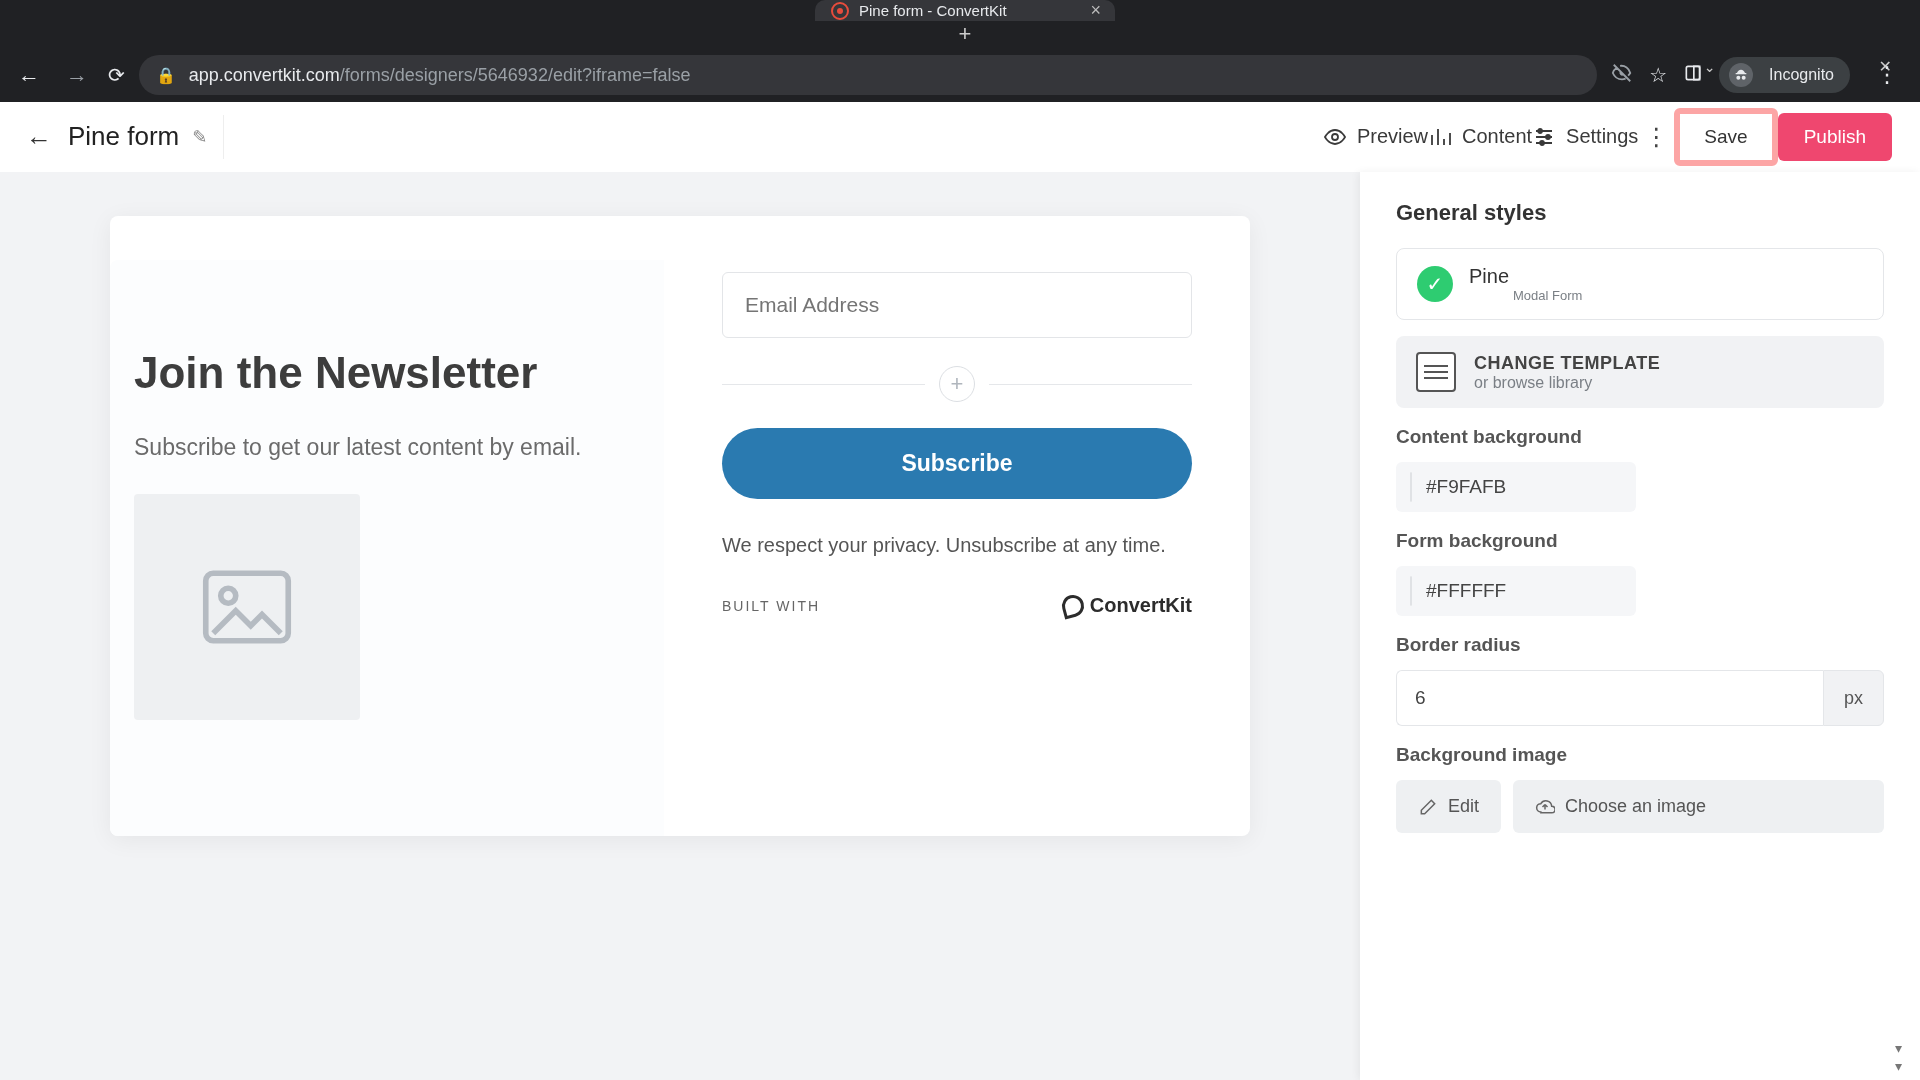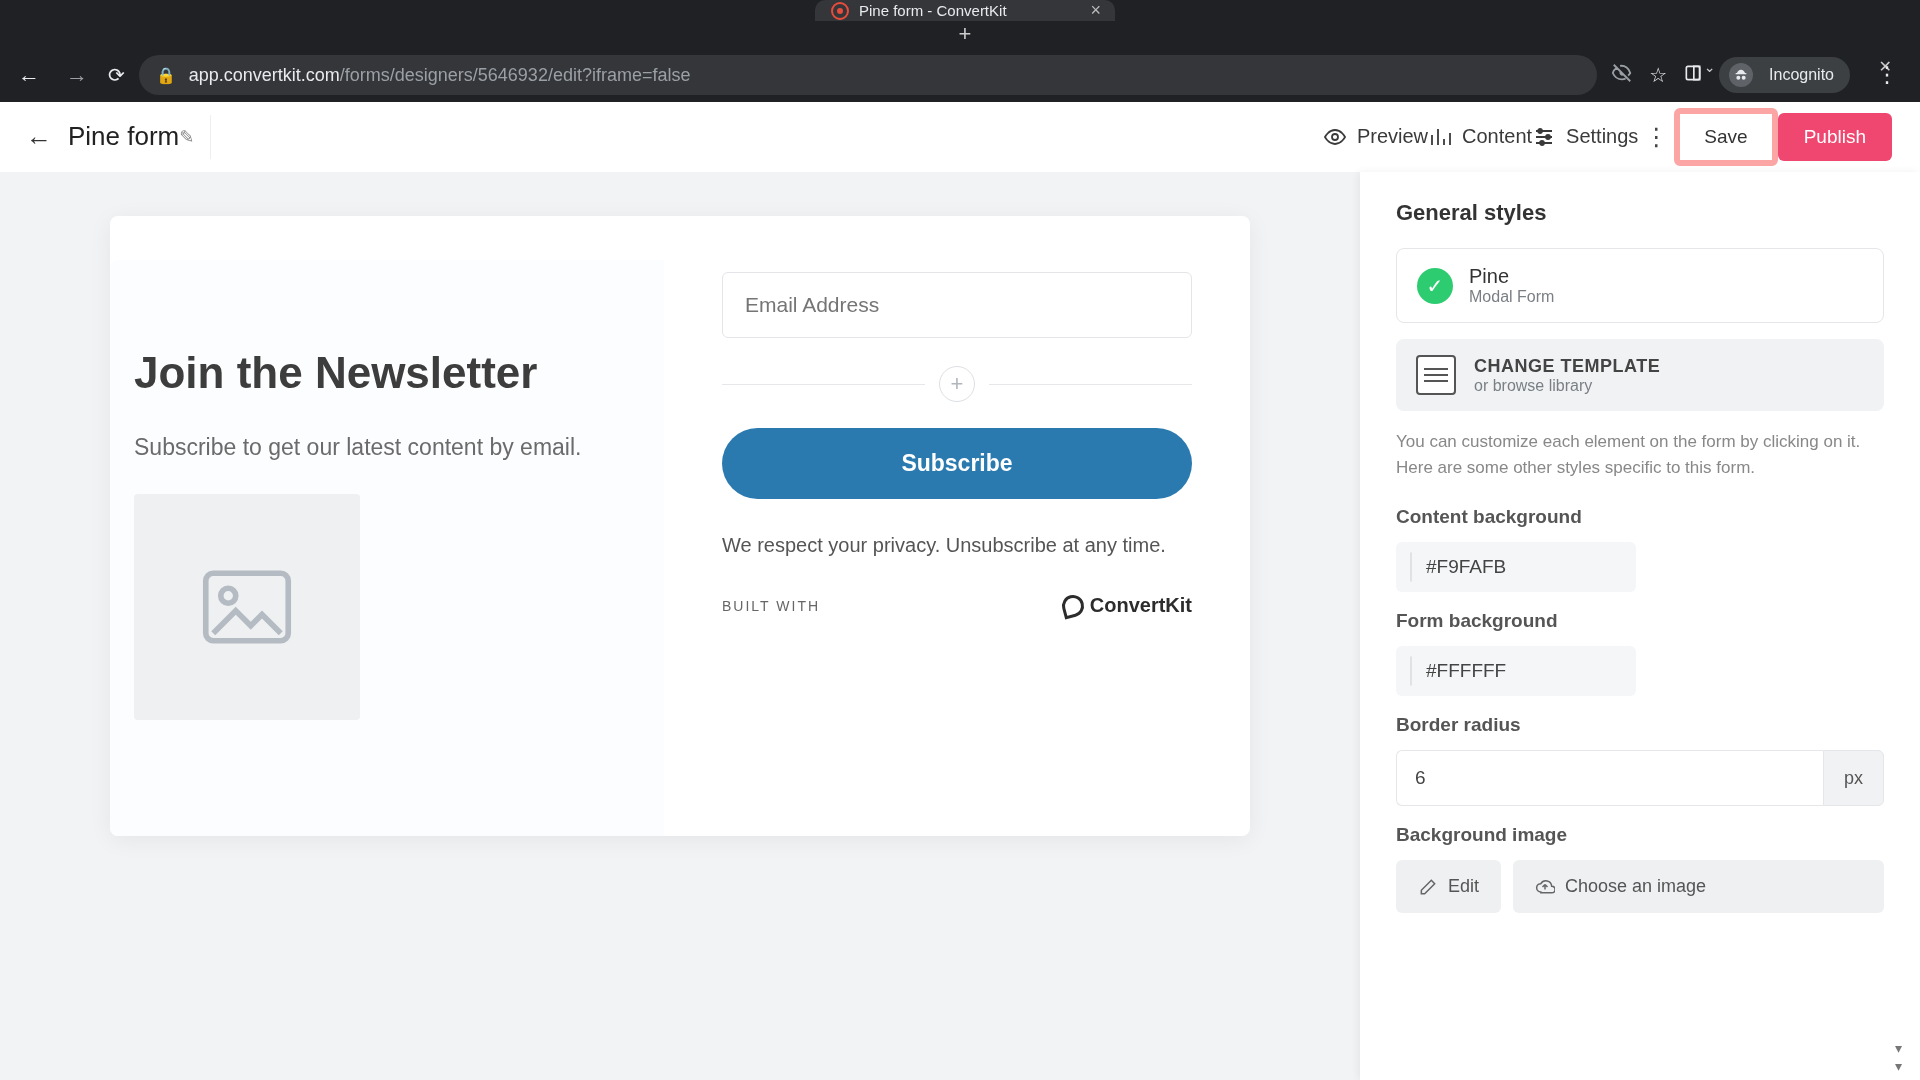--- a/index.html
+++ b/index.html
@@ -28,21 +28,21 @@
   .addr-right .icon { color:#e8eaed; font-size:20px; cursor:pointer;}
   .incognito-pill { background:#3c4043; color:#e8eaed; border-radius:20px; padding:6px 16px 6px 10px; display:flex; align-items:center; gap:16px; font-size:16px;}
   .incog-icon { width:24px; height:24px; border-radius:50%; background:#5f6368; display:flex; align-items:center; justify-content:center; }
   .incog-icon svg { width:16px; height:16px; fill:#e8eaed;}
   .kebab { color:#e8eaed; font-size:22px; padding:0 10px; cursor:pointer;}
 
   
   .app { background:#fff; height: calc(1080px - 48px - 54px); position:relative; }
   .app-header { display:flex; align-items:center; height: 70px; padding: 0 28px 0 18px; border-bottom: 1px solid transparent;}
   .back-arrow { font-size: 26px; color:#333; padding: 6px 16px 6px 8px; cursor:pointer;}
-  .form-title { font-size: 26px; color:#222; font-weight:500; display:flex; align-items:center; gap:0;}
+  .form-title { font-size: 26px; color:#222; font-weight:500; display:flex; align-items:center; gap:13px;}
   .edit-pencil { color:#888; font-size:18px; cursor:pointer;}
   .header-actions { margin-left:auto; display:flex; align-items:center; }
   .hdr-item { display:flex; align-items:center; gap:10px; color:#3a3a3a; font-size:20px; cursor:pointer;}
   .hdr-item svg { width:24px; height:24px; stroke:#3a3a3a; fill:none; stroke-width:1.8;}
   .hdr-kebab { font-size:24px; color:#444; padding:0 6px; cursor:pointer;}
   .save-btn { border:6px solid #fca5a5; background:#fff; color:#333; font-size:19px; padding: 12px 24px; border-radius:6px; cursor:pointer;}
   .publish-btn { background:#ef476f; color:#fff; font-size:19px; padding: 13px 26px; border:none; border-radius:6px; cursor:pointer; font-weight:500;}
   .header-divider { width:1px; height:44px; background:#eee; margin-left:16px;}
 
   
@@ -71,21 +71,21 @@
   .side-panel { width: 560px; background:#fff; box-shadow: -2px 0 8px rgba(0,0,0,0.06); display:flex; flex-direction:column; position:relative;}
   .panel-title { font-size:22px; font-weight:600; color:#333; padding: 28px 36px 22px 36px;}
   .panel-body { flex:1; overflow-y:auto; padding: 0 36px 20px 36px; position:relative;}
   .panel-body::-webkit-scrollbar { width:16px;}
   .panel-body::-webkit-scrollbar-thumb { background:#c7c9cc; border-radius:8px; border:4px solid #fff;}
   .panel-body::-webkit-scrollbar-track { background:#f5f6f7;}
 
   .template-card { border:1px solid #e4e6e9; border-radius:8px; padding: 16px 20px; display:flex; align-items:center; gap:16px; margin-bottom: 16px;}
   .check-badge { width:36px; height:36px; background:#2ecc71; border-radius:50%; display:flex; align-items:center; justify-content:center; color:#fff; font-size:20px;}
   .tmpl-name { font-size:20px; color:#333; font-weight:500;}
-  .tmpl-type { font-size:16px; color:#7a7f85;}
+  .tmpl-type { font-size:13px; color:#7a7f85;margin-left:44px;}
 
   .change-template { background:#f1f2f4; border-radius:8px; padding: 16px 20px; display:flex; align-items:center; gap:18px; cursor:pointer; margin-bottom: 18px;}
   .ct-icon { width:40px; height:40px; background:#fff; border:2px solid #555; border-radius:4px; display:flex; flex-direction:column; justify-content:center; gap:4px; padding:6px;}
   .ct-icon span { height:2px; background:#555;}
   .ct-title { font-size:18px; font-weight:700; color:#444; letter-spacing:0.5px;}
   .ct-sub { font-size:16px; color:#7a7f85;}
 
   .help-text { font-size:17px; color:#888; line-height:1.5; margin-bottom: 26px;}
 
   .section-label { font-size:19px; font-weight:600; color:#555; margin: 18px 0 14px 0;}
@@ -246,21 +246,20 @@
               <span></span>
               <span></span>
               <span></span>
             </div>
           <div>
             <div class="ct-title">CHANGE TEMPLATE</div>
             <div class="ct-sub">or browse library</div>
           </div>
         </div>
 
-        <div class="help-text">You can customize each element on the form by clicking on it. Here are some other styles specific to this form.</div>
 
         <div class="section-label">Content background</div>
         <div class="color-row" style="position:relative;">
           <div class="swatch" style="background:#F9FAFB;"></div>
           <input class="color-value" value="#F9FAFB" style="">
         </div>
 
         <div class="section-label">Form background</div>
         <div class="color-row">
           <div class="swatch" style="background:#FFFFFF;"></div>

